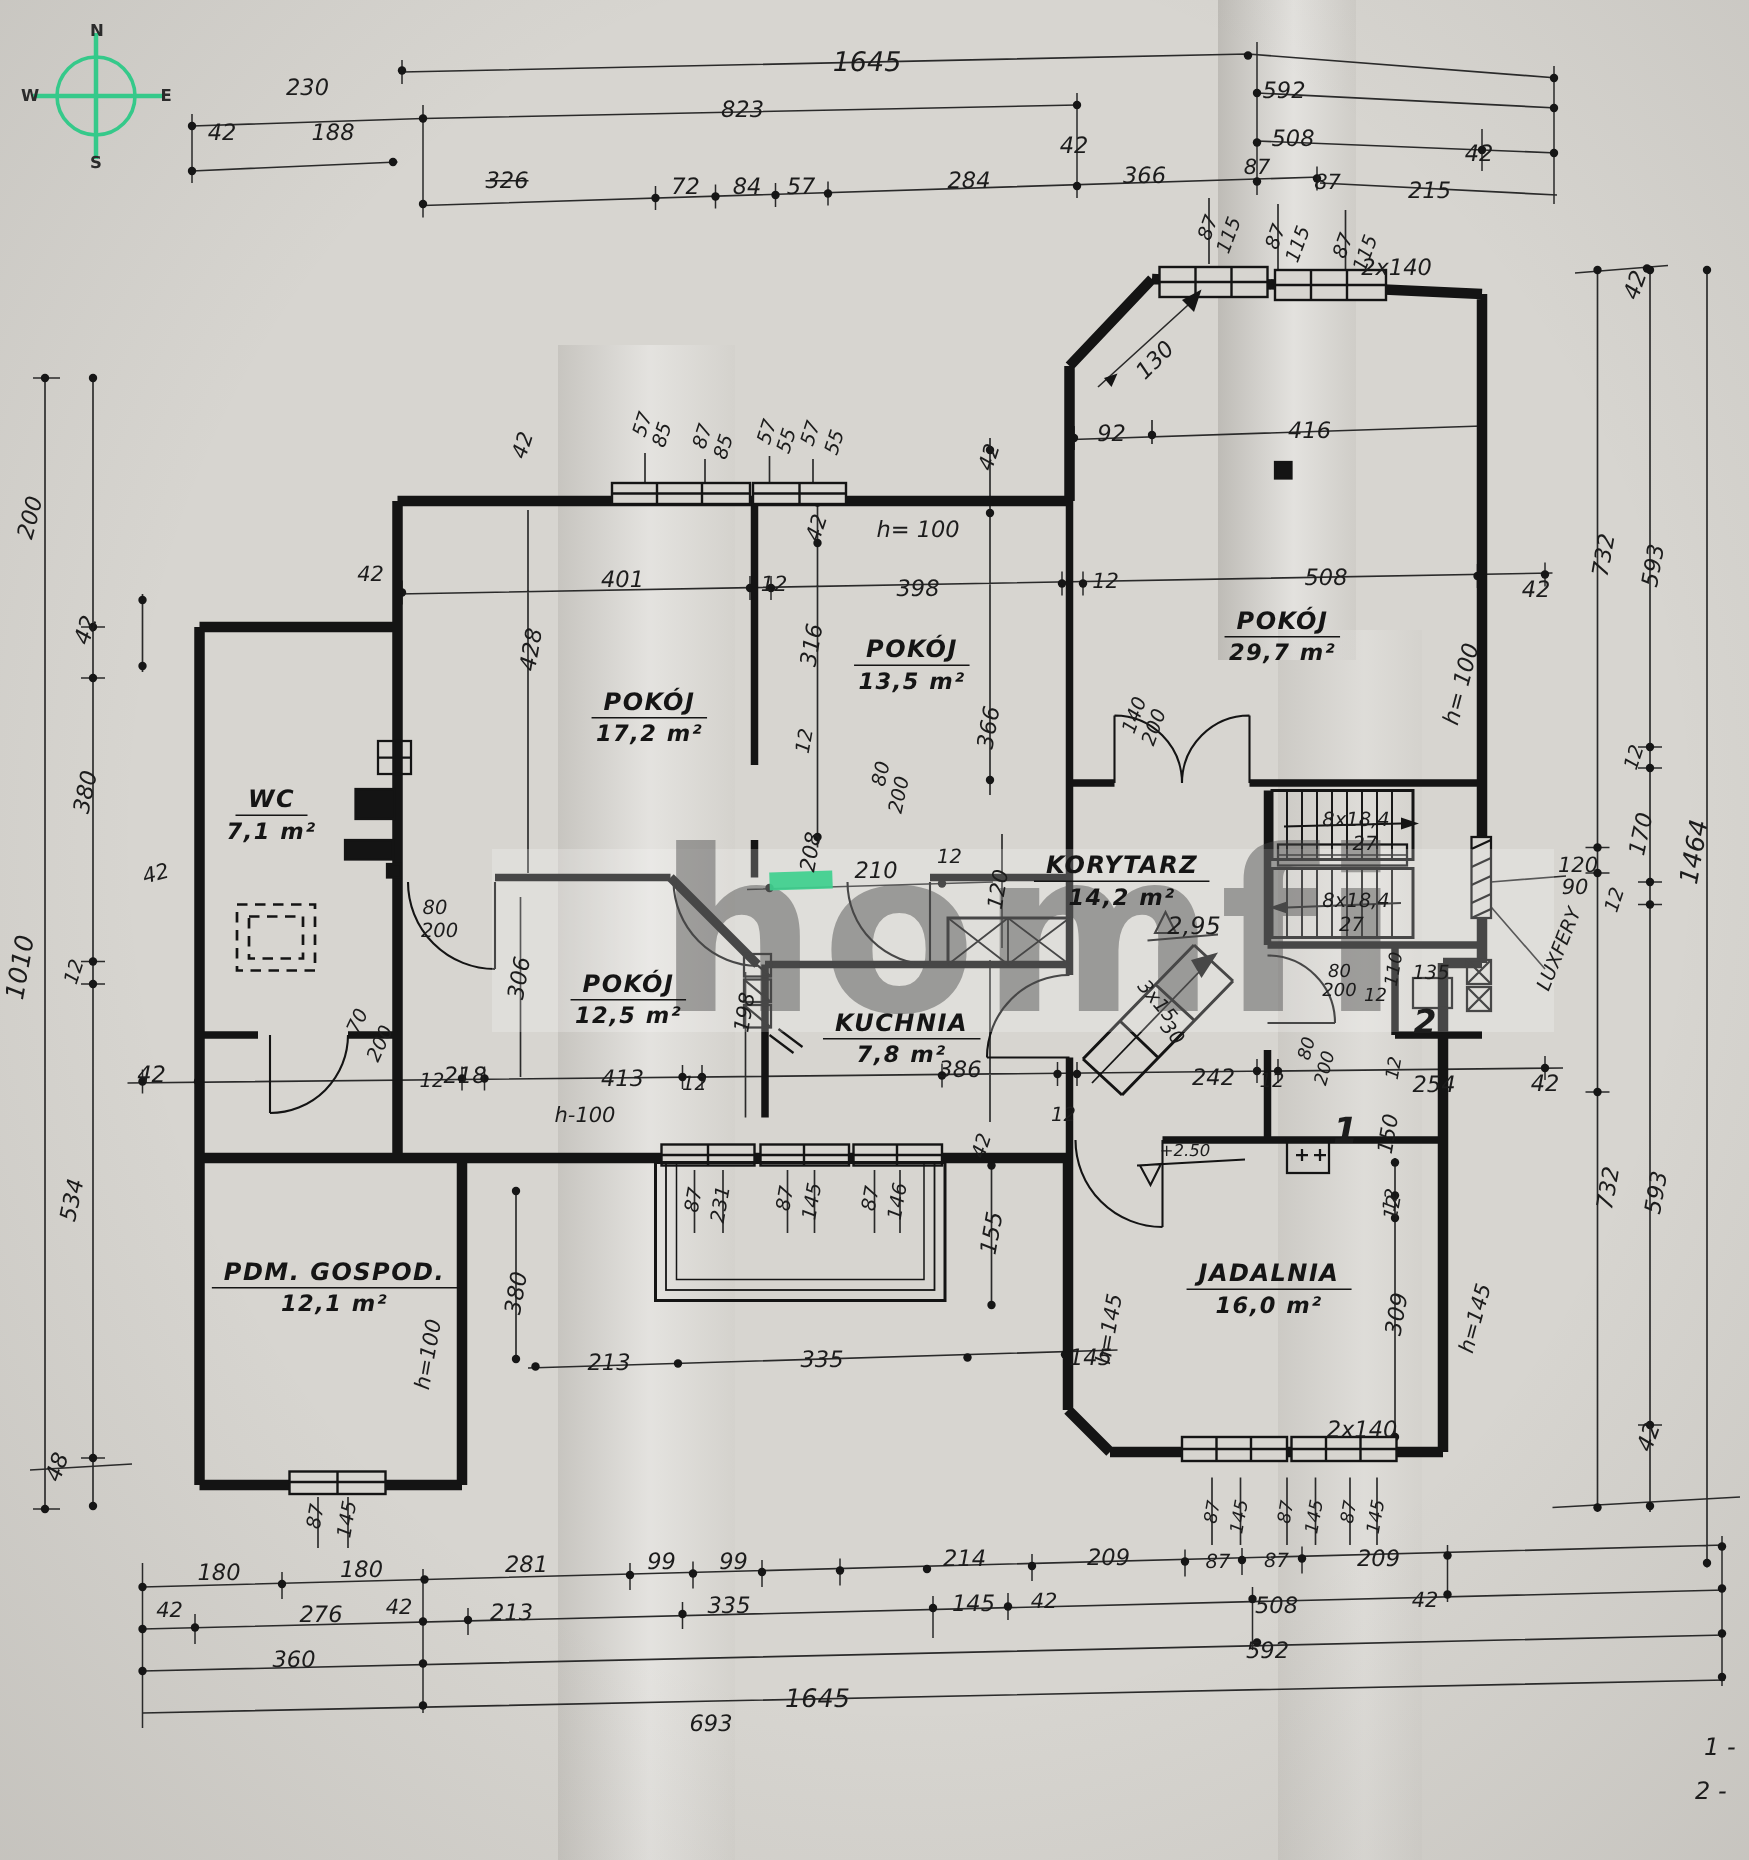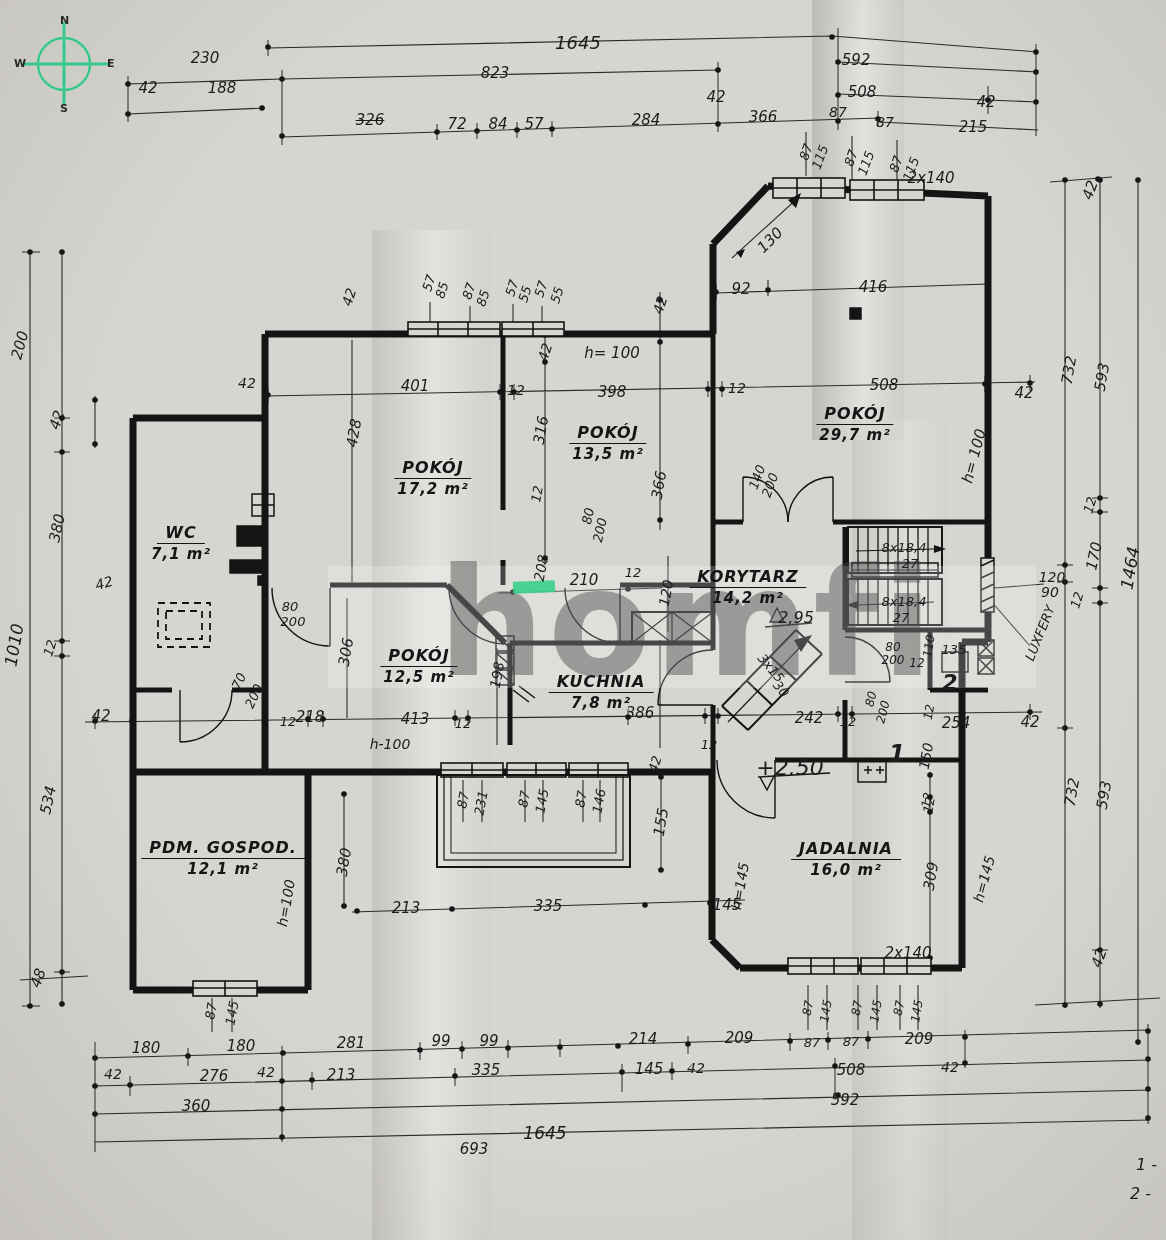--- a/index.html
+++ b/index.html
@@ -18,21 +18,21 @@
   #plan{position:absolute;left:0;top:0;z-index:2;}
   #wm-band{position:absolute;left:328px;top:566px;width:708px;height:122px;background:rgba(255,255,255,.22);z-index:3;}
   #watermark{position:absolute;left:332px;top:548px;width:710px;text-align:center;z-index:4;
     font-size:150px;line-height:1.0;font-weight:700;letter-spacing:3px;color:rgba(72,72,72,.45);
     font-family:"DejaVu Sans",sans-serif;}
   #wm-accent{position:absolute;left:513px;top:581px;width:42px;height:12px;background:#3ecf8e;opacity:.92;
     transform:rotate(-2deg);z-index:5;}
   #ann-layer{position:absolute;left:0;top:0;width:100%;height:100%;z-index:6;}
   .ann{position:absolute;font:italic 15px "DejaVu Sans",sans-serif;font-weight:500;color:#1c1c1c;
     white-space:nowrap;transform-origin:center;}
-  .ann.strike{text-decoration:line-through;margin-left:32px;}
+  .ann.strike{text-decoration:line-through;}
   .room-label{position:absolute;display:flex;flex-direction:column;align-items:center;z-index:6;
     color:#151515;font-style:italic;font-weight:600;letter-spacing:1px;}
   .room-label .rn{border-bottom:1.6px solid #151515;padding:0 8px 1px;font-size:16px;}
   .room-label .ra{font-size:15px;padding-top:1px;}
   #compass{position:absolute;left:14px;top:12px;width:100px;height:100px;z-index:7;}
   #compass span{position:absolute;font:bold 11px "DejaVu Sans",sans-serif;color:#2b2b2b;}
   #title{position:absolute;left:630px;top:1192px;transform:translate(-50%,-50%);z-index:6;
     font:italic 600 30px "DejaVu Sans",sans-serif;color:#171717;letter-spacing:5px;white-space:nowrap;}
   .legend-item{position:absolute;z-index:6;font:italic 16px "DejaVu Sans",sans-serif;color:#1c1c1c;white-space:nowrap;}
   #legend-1{left:1136px;top:1155px;}
@@ -341,21 +341,21 @@
       <div class="ann" style="left: 457px; top: 124px; transform: translate(-50%, -50%) rotate(0deg);">72</div>
       <div class="ann" style="left: 498px; top: 124px; transform: translate(-50%, -50%) rotate(0deg);">84</div>
       <div class="ann" style="left: 534px; top: 124px; transform: translate(-50%, -50%) rotate(0deg);">57</div>
       <div class="ann" style="left: 646px; top: 120px; transform: translate(-50%, -50%) rotate(0deg);">284</div>
       <div class="ann" style="left: 763px; top: 117px; transform: translate(-50%, -50%) rotate(0deg);">366</div>
       <div class="ann" style="left: 856px; top: 60px; transform: translate(-50%, -50%) rotate(0deg);">592</div>
       <div class="ann" style="left: 862px; top: 92px; transform: translate(-50%, -50%) rotate(0deg);">508</div>
       <div class="ann" style="left: 986px; top: 102px; transform: translate(-50%, -50%) rotate(0deg);">42</div>
       <div class="ann" style="left: 838px; top: 112px; font-size: 14px; transform: translate(-50%, -50%) rotate(0deg);">87</div>
       <div class="ann" style="left: 885px; top: 122px; font-size: 14px; transform: translate(-50%, -50%) rotate(0deg);">87</div>
-      <div class="ann" style="left: 953px; top: 127px; transform: translate(-50%, -50%) rotate(0deg); margin-left: 20px;">215</div>
+      <div class="ann" style="left: 953px; top: 127px; transform: translate(-50%, -50%) rotate(0deg);">215</div>
       <div class="ann" style="left: 1090px; top: 190px; transform: translate(-50%, -50%) rotate(-70deg);">42</div>
       <div class="ann" style="left: 806px; top: 152px; font-size: 13px; transform: translate(-50%, -50%) rotate(-70deg);">87</div>
       <div class="ann" style="left: 820px; top: 157px; font-size: 13px; transform: translate(-50%, -50%) rotate(-70deg);">115</div>
       <div class="ann" style="left: 851px; top: 158px; font-size: 13px; transform: translate(-50%, -50%) rotate(-70deg);">87</div>
       <div class="ann" style="left: 866px; top: 163px; font-size: 13px; transform: translate(-50%, -50%) rotate(-70deg);">115</div>
       <div class="ann" style="left: 896px; top: 164px; font-size: 13px; transform: translate(-50%, -50%) rotate(-70deg);">87</div>
       <div class="ann" style="left: 911px; top: 169px; font-size: 13px; transform: translate(-50%, -50%) rotate(-70deg);">115</div>
       <div class="ann" style="left: 931px; top: 178px; font-size: 15px; transform: translate(-50%, -50%) rotate(0deg);">2x140</div>
       <div class="ann" style="left: 20px; top: 345px; transform: translate(-50%, -50%) rotate(-75deg);">200</div>
       <div class="ann" style="left: 57px; top: 420px; transform: translate(-50%, -50%) rotate(-72deg);">42</div>
@@ -416,21 +416,21 @@
       <div class="ann" style="left: 310px; top: 717px; transform: translate(-50%, -50%) rotate(0deg);">218</div>
       <div class="ann" style="left: 288px; top: 721px; font-size: 13px; transform: translate(-50%, -50%) rotate(0deg);">12</div>
       <div class="ann" style="left: 415px; top: 719px; transform: translate(-50%, -50%) rotate(0deg);">413</div>
       <div class="ann" style="left: 390px; top: 744px; font-size: 14px; transform: translate(-50%, -50%) rotate(0deg);">h-100</div>
       <div class="ann" style="left: 463px; top: 723px; font-size: 13px; transform: translate(-50%, -50%) rotate(0deg);">12</div>
       <div class="ann" style="left: 497px; top: 675px; font-size: 14px; transform: translate(-50%, -50%) rotate(-80deg);">198</div>
       <div class="ann" style="left: 640px; top: 713px; transform: translate(-50%, -50%) rotate(0deg);">386</div>
       <div class="ann" style="left: 709px; top: 744px; font-size: 13px; transform: translate(-50%, -50%) rotate(0deg);">12</div>
       <div class="ann" style="left: 809px; top: 718px; transform: translate(-50%, -50%) rotate(0deg);">242</div>
       <div class="ann" style="left: 848px; top: 721px; font-size: 13px; transform: translate(-50%, -50%) rotate(0deg);">12</div>
-      <div class="ann" style="left: 790px; top: 767px; font-size: 22px; transform: translate(-50%, -50%) rotate(0deg);">+2.50</div>
+      <div class="ann" style="left: 790px; top: 767px; font-size: 11px; transform: translate(-50%, -50%) rotate(0deg);">+2.50</div>
       <div class="ann" style="left: 893px; top: 647px; font-size: 12px; transform: translate(-50%, -50%) rotate(0deg);">80</div>
       <div class="ann" style="left: 893px; top: 660px; font-size: 12px; transform: translate(-50%, -50%) rotate(0deg);">200</div>
       <div class="ann" style="left: 929px; top: 646px; font-size: 12px; transform: translate(-50%, -50%) rotate(-80deg);">110</div>
       <div class="ann" style="left: 917px; top: 663px; font-size: 12px; transform: translate(-50%, -50%) rotate(0deg);">12</div>
       <div class="ann" style="left: 954px; top: 649px; font-size: 13px; transform: translate(-50%, -50%) rotate(0deg);">135</div>
       <div class="ann" style="left: 871px; top: 699px; font-size: 12px; transform: translate(-50%, -50%) rotate(-75deg);">80</div>
       <div class="ann" style="left: 883px; top: 712px; font-size: 12px; transform: translate(-50%, -50%) rotate(-75deg);">200</div>
       <div class="ann" style="left: 950px; top: 682px; font-size: 22px; font-weight: 700; transform: translate(-50%, -50%) rotate(0deg);">2</div>
       <div class="ann" style="left: 897px; top: 754px; font-size: 24px; font-weight: 700; transform: translate(-50%, -50%) rotate(0deg);">1</div>
       <div class="ann" style="left: 929px; top: 712px; font-size: 12px; transform: translate(-50%, -50%) rotate(-80deg);">12</div>

